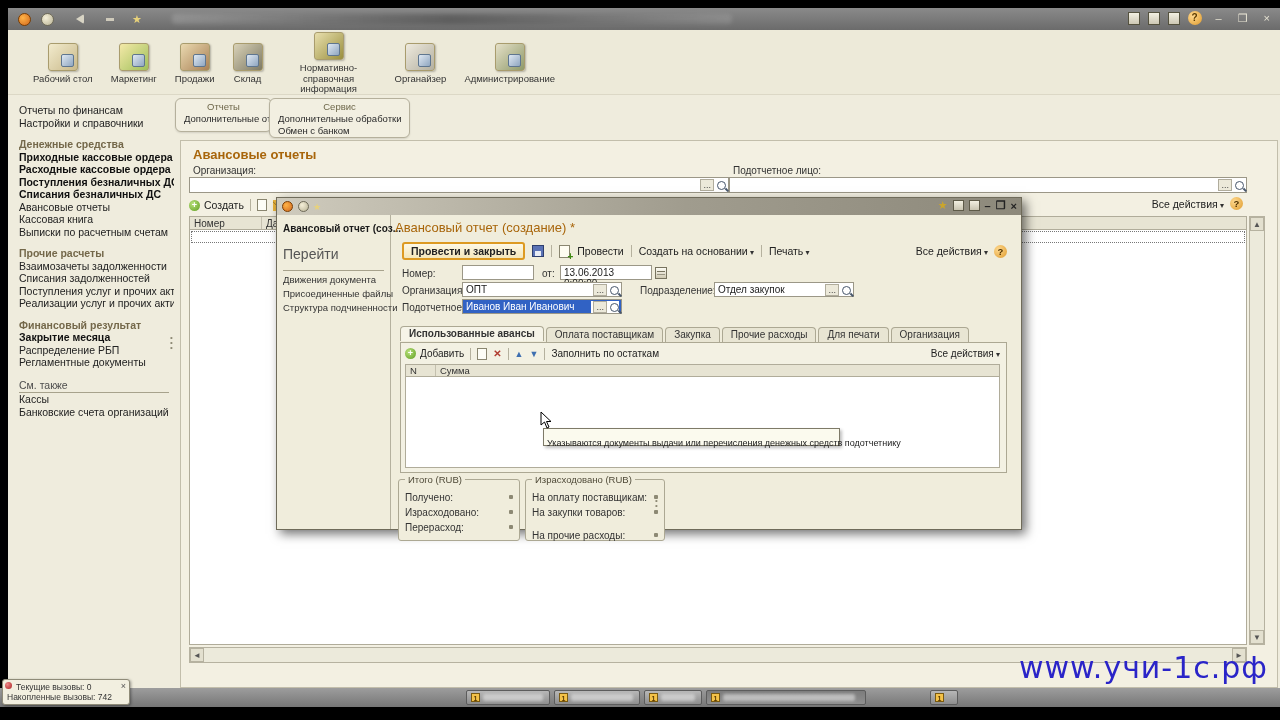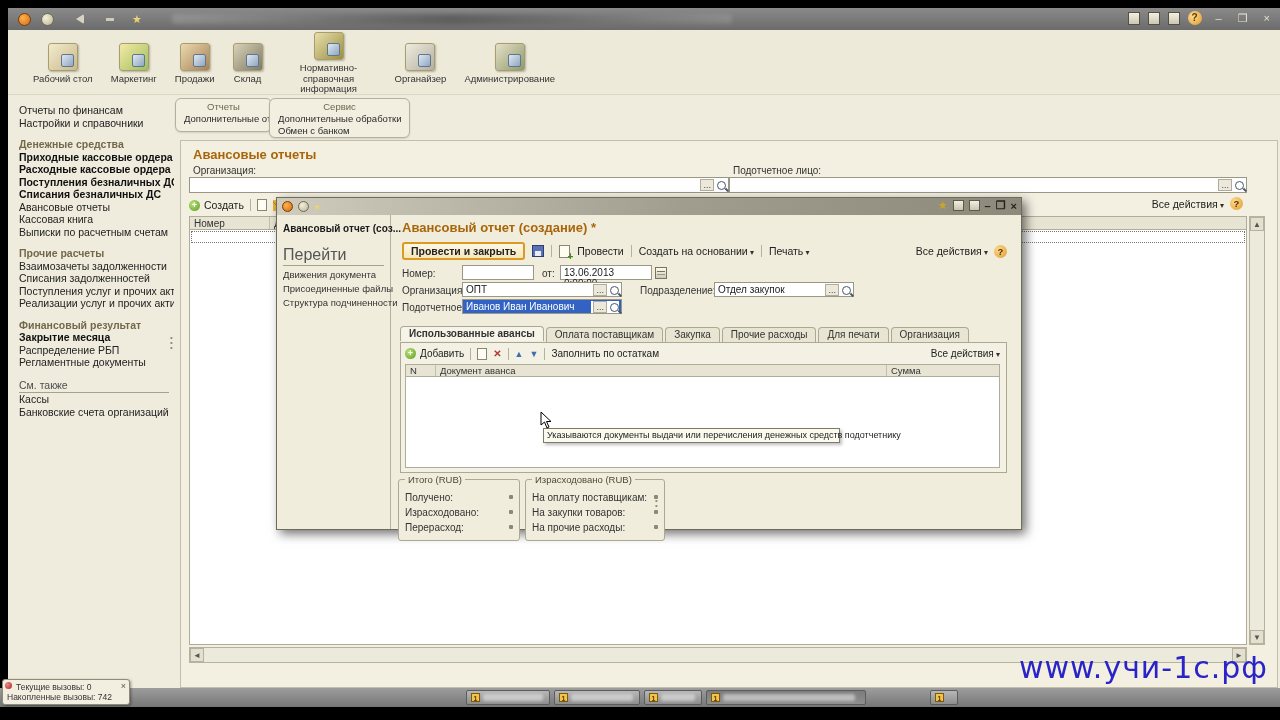--- a/index.html
+++ b/index.html
@@ -110,25 +110,25 @@
     background:linear-gradient(90deg,#cfcbbd,#a09c8e 55%, #8d897b); display:flex; align-items:center; font-size:9.5px; color:#1c1c1c; }
   .dlg-ico { width:11px; height:11px; border-radius:50%; margin-left:5px; flex:none; }
   .dlg-title { margin-left:8px; white-space:nowrap; overflow:hidden; opacity:.85; }
   .dlg-ctls { position:absolute; right:4px; top:1px; display:flex; gap:5px; align-items:center; }
   .dlg-star { color:#caa52c; font-size:11px; }
   .dlg-sq { width:11px; height:11px; background:linear-gradient(#f2efe1,#c9c4b0); border:1px solid #5e5a48; }
   .dlg-x { font-size:11px; color:#222; font-weight:bold; cursor:pointer; }
 
   .dlg-nav { position:absolute; left:0; top:17px; width:114px; bottom:0; background:#f0eddc; border-right:1px solid #b5b19e; padding:8px 6px; }
   .dlg-nav-h { font-size:10px; font-weight:bold; color:#1a1a1a; white-space:nowrap; }
-  .dlg-nav-sec { font-size:16px; color:#555; margin-top:12px; border-bottom:1px solid #a7a28c; padding-bottom:1px; }
+  .dlg-nav-sec { font-size:14px; color:#555; margin-top:12px; border-bottom:1px solid #a7a28c; padding-bottom:8px; }
   .dlg-nav-item { font-size:9.5px; color:#333; margin-top:3px; cursor:pointer; white-space:nowrap; }
 
   .dlg-main { position:absolute; left:115px; top:17px; right:0; bottom:0; }
-  .dlg-heading { position:absolute; left:10px; top:5px; font-size:13px; font-weight:bold; color:#a8650a; }
+  .dlg-heading { position:absolute; left:3px; top:5px; font-size:13px; font-weight:normal; color:#a8650a; }
   .dlg-toolbar { position:absolute; left:10px; top:26px; right:14px; height:20px; display:flex; align-items:center; gap:7px; font-size:10.5px; color:#222; }
   .btn-primary { border:2px solid #dd9a22; border-radius:3px; background:linear-gradient(#fdf8e6,#f4e7bb);
     font-size:10.5px; font-weight:bold; color:#222; padding:1px 7px; cursor:pointer; }
   .save-icon { width:12px; height:12px; background:#5a72b5; border:1px solid #2e3f6e; position:relative; cursor:pointer; }
   .save-icon::after { content:""; position:absolute; left:2px; top:5px; width:6px; height:5px; background:#e8ecf4; }
   .doc-plus { width:11px; height:13px; background:#fffdf2; border:1px solid #8a8670; position:relative; cursor:pointer; }
   .doc-plus::after { content:"+"; position:absolute; right:-4px; bottom:-5px; color:#3f8a12; font-weight:bold; font-size:10px; }
   .dlg-actions { position:absolute; right:0; display:flex; gap:6px; align-items:center; }
 
   .drow-label { position:absolute; font-size:10px; color:#333; }
@@ -153,21 +153,21 @@
 
   .groupbox { position:absolute; border:1px solid #aca893; border-radius:3px; background:#f0eddc; font-size:10px; color:#333; }
   .gb-left  { left:6px;  top:264px; width:122px; height:62px; }
   .gb-right { left:133px; top:264px; width:140px; height:62px; }
   .gb-title { position:absolute; left:6px; top:-6px; background:#f0eddc; padding:0 3px; font-size:9.5px; color:#4f4a38; }
   .gb-row { position:absolute; left:6px; right:6px; height:12px; display:flex; justify-content:space-between; align-items:center; }
   .gb-dot { width:4px; height:4px; background:#8d8974; border-radius:1px; }
 
   
   .tooltip { position:absolute; left:543px; top:428px; width:297px; height:15px; background:#fbfaee;
-    border:1px solid #7e7a68; font-size:9px; color:#222; line-height:13px; padding:0 3px; white-space:nowrap;
+    border:1px solid #7e7a68; font-size:9px; color:#222; line-height:13px; padding:8px 3px; white-space:nowrap;
     box-shadow:2px 2px 3px rgba(0,0,0,.25); z-index:40; }
   .cursor { position:absolute; left:540px; top:411px; z-index:50; }
 
   
   .notif { position:absolute; left:2px; top:679px; width:128px; height:26px; background:#f2efe0;
     border:1px solid #8f8b78; border-radius:3px; box-shadow:1px 1px 3px rgba(0,0,0,.4); z-index:60; font-size:8.5px; color:#333; padding:2px 4px; }
   .notif .line { white-space:nowrap; line-height:10px; }
   .notif-x { position:absolute; right:3px; top:1px; font-size:9px; color:#555; cursor:pointer; }
   .notif-phone { position:absolute; left:2px; top:2px; width:7px; height:7px; border-radius:50%;
     background:radial-gradient(circle at 35% 35%, #e88, #a22); }
@@ -344,21 +344,21 @@
         <span class="mini-doc"></span>
         <span class="mini-pencil"></span>
         <span class="mini-doc"></span>
       </div>
       <div class="right-actions">
         <span class="ddl">Все действия</span>
         <span class="help-badge">?</span>
       </div>
 
       <div class="grid-hdr">
-        <div class="cell" style="width:80px;">Номер</div>
+        <div class="cell" style="width:72px;">Номер</div>
         <div class="cell" style="width:120px;">Дата</div>
       </div>
       <div class="list-body">
         <div class="focus-row"></div>
       </div>
       <div class="vscroll">
         <div class="arr" style="top:0;">▲</div>
         <div class="arr" style="bottom:0;">▼</div>
       </div>
       <div class="hscroll">
@@ -476,21 +476,20 @@
           <span class="updown">▲</span>
           <span class="updown">▼</span>
           <span class="sep"></span>
           <span>Заполнить по остаткам</span>
           <span class="dlg-actions">
             <span class="ddl">Все действия</span>
           </span>
         </div>
         <div class="dgrid-hdr">
           <div class="cell" style="width:30px;">N</div>
-          <div class="cell" style="flex:1;">Документ аванса</div>
           <div class="cell" style="width:112px; border-right:none;">Сумма</div>
         </div>
         <div class="dgrid-body"></div>
       </div>
 
       <div class="groupbox gb-left">
         <div class="gb-title">Итого (RUB)</div>
         <div class="gb-row" style="top:11px;">
             <span>Получено:</span>
             <span class="gb-dot"></span>
@@ -507,21 +506,21 @@
       <div class="groupbox gb-right">
         <div class="gb-title">Израсходовано (RUB)</div>
         <div class="gb-row" style="top:11px;">
             <span>На оплату поставщикам:</span>
             <span class="gb-dot"></span>
           </div>
         <div class="gb-row" style="top:26px;">
             <span>На закупки товаров:</span>
             <span class="gb-dot"></span>
           </div>
-        <div class="gb-row" style="top:41px;">
+        <div class="gb-row" style="top:49px;">
             <span>На прочие расходы:</span>
             <span class="gb-dot"></span>
           </div>
       </div>
     </div>
   </div>
 
   <div class="tooltip">Указываются документы выдачи или перечисления денежных средств подотчетнику</div>
   <div class="cursor">
     <svg width="12" height="18" viewBox="0 0 12 18">

